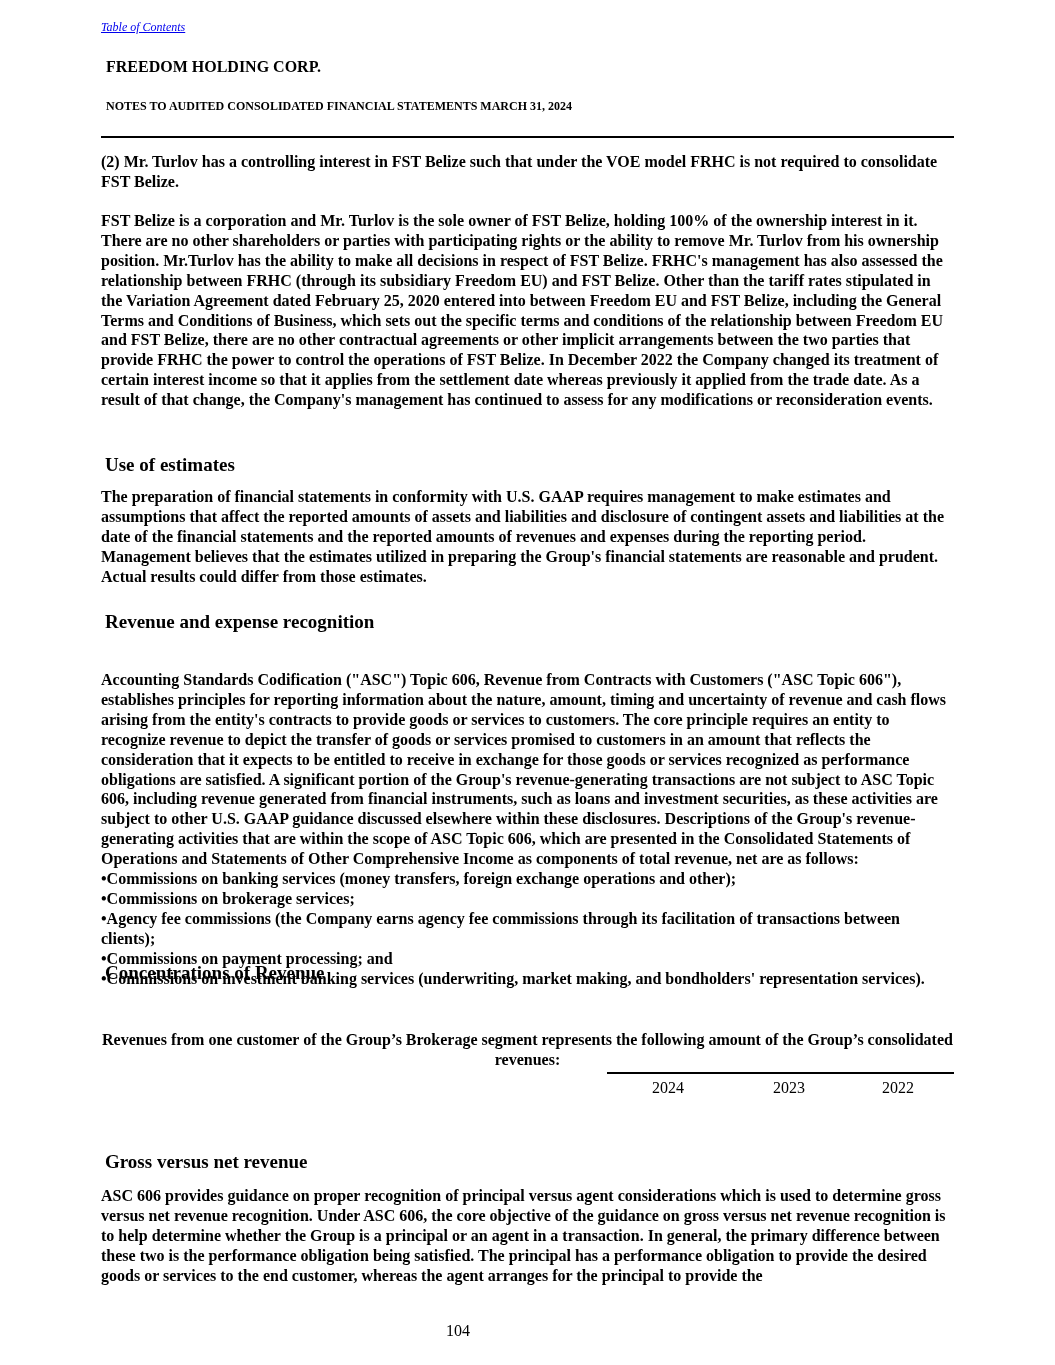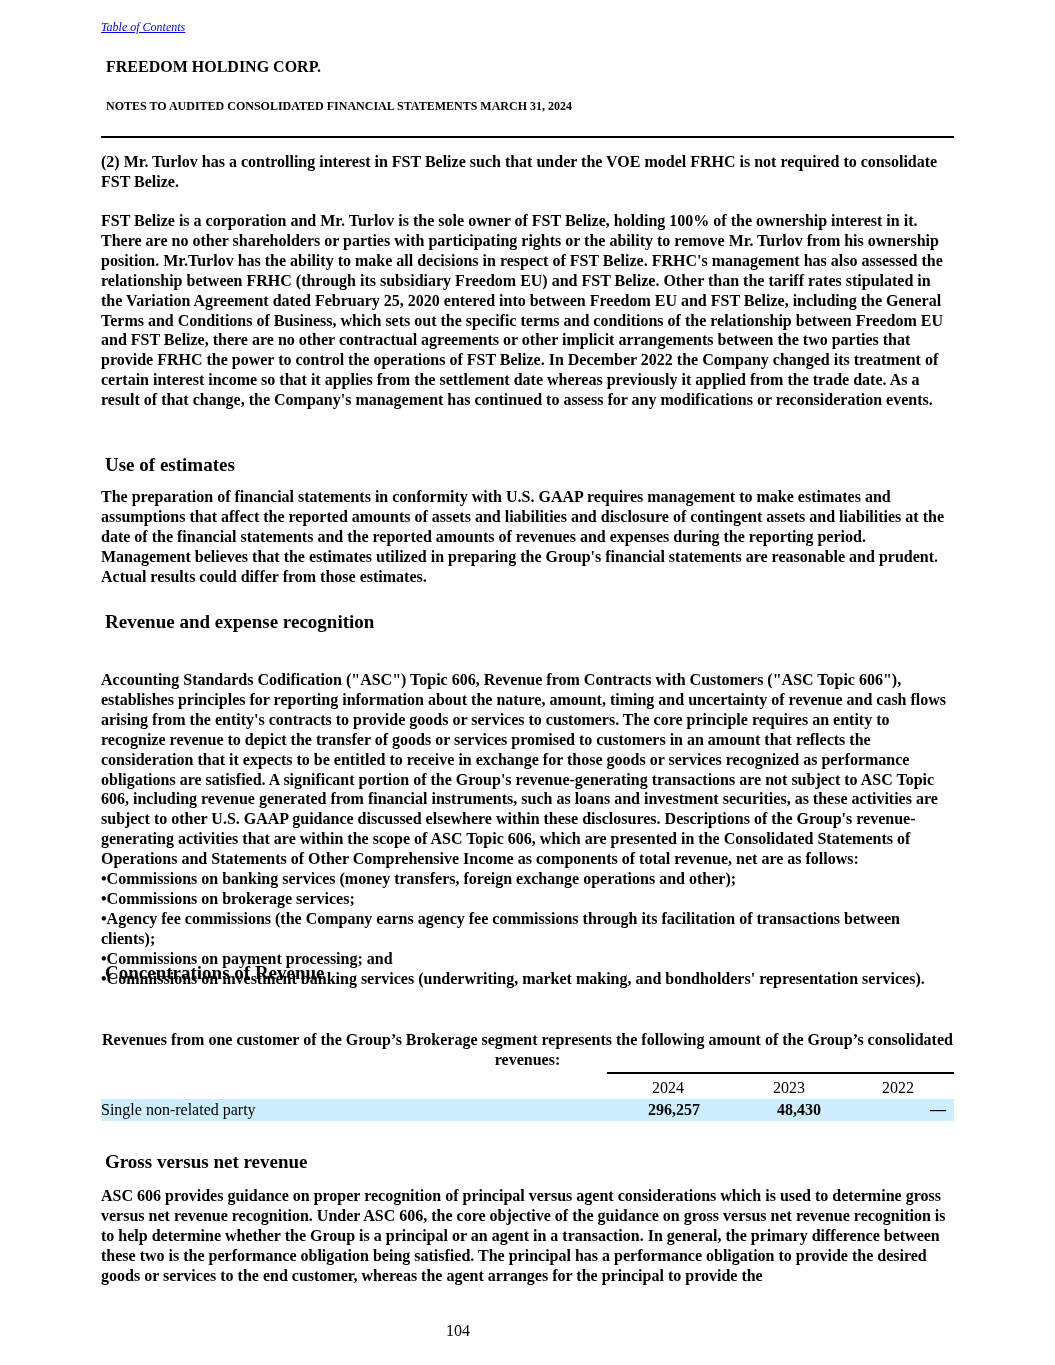--- a/index.html
+++ b/index.html
@@ -66,26 +66,20 @@
       <col style="width:117px">
       <col style="width:125px">
     </colgroup>
     <tbody>
         <tr>
       <td></td>
       <td class="year" style="padding-right:0;"><span style="padding-right:28px;">2024</span></td>
       <td class="year"><span style="padding-right:24px;">2023</span></td>
       <td class="year"><span style="padding-right:40px;">2022</span></td>
     </tr>
-    <tr class="row-hl">
-      <td>Single non-related party</td>
-      <td class="val"><span style="padding-right:12px;">296,257</span></td>
-      <td class="val"><span style="padding-right:8px;">48,430</span></td>
-      <td class="val"><span style="padding-right:8px;">—</span></td>
-    </tr>
   </tbody>
     </table>
 
   <h3 class="heading" style="top:1147px;">Gross versus net revenue</h3>
   <p class="body-text" style="top:1186px;">ASC 606 provides guidance on proper recognition of principal versus agent considerations which is used to determine gross versus net revenue recognition. Under ASC 606, the core objective of the guidance on gross versus net revenue recognition is to help determine whether the Group is a principal or an agent in a transaction. In general, the primary difference between these two is the performance obligation being satisfied. The principal has a performance obligation to provide the desired goods or services to the end customer, whereas the agent arranges for the principal to provide the</p>
 </div>
 
 <div class="page-num">104</div>
 
 </body></html>

